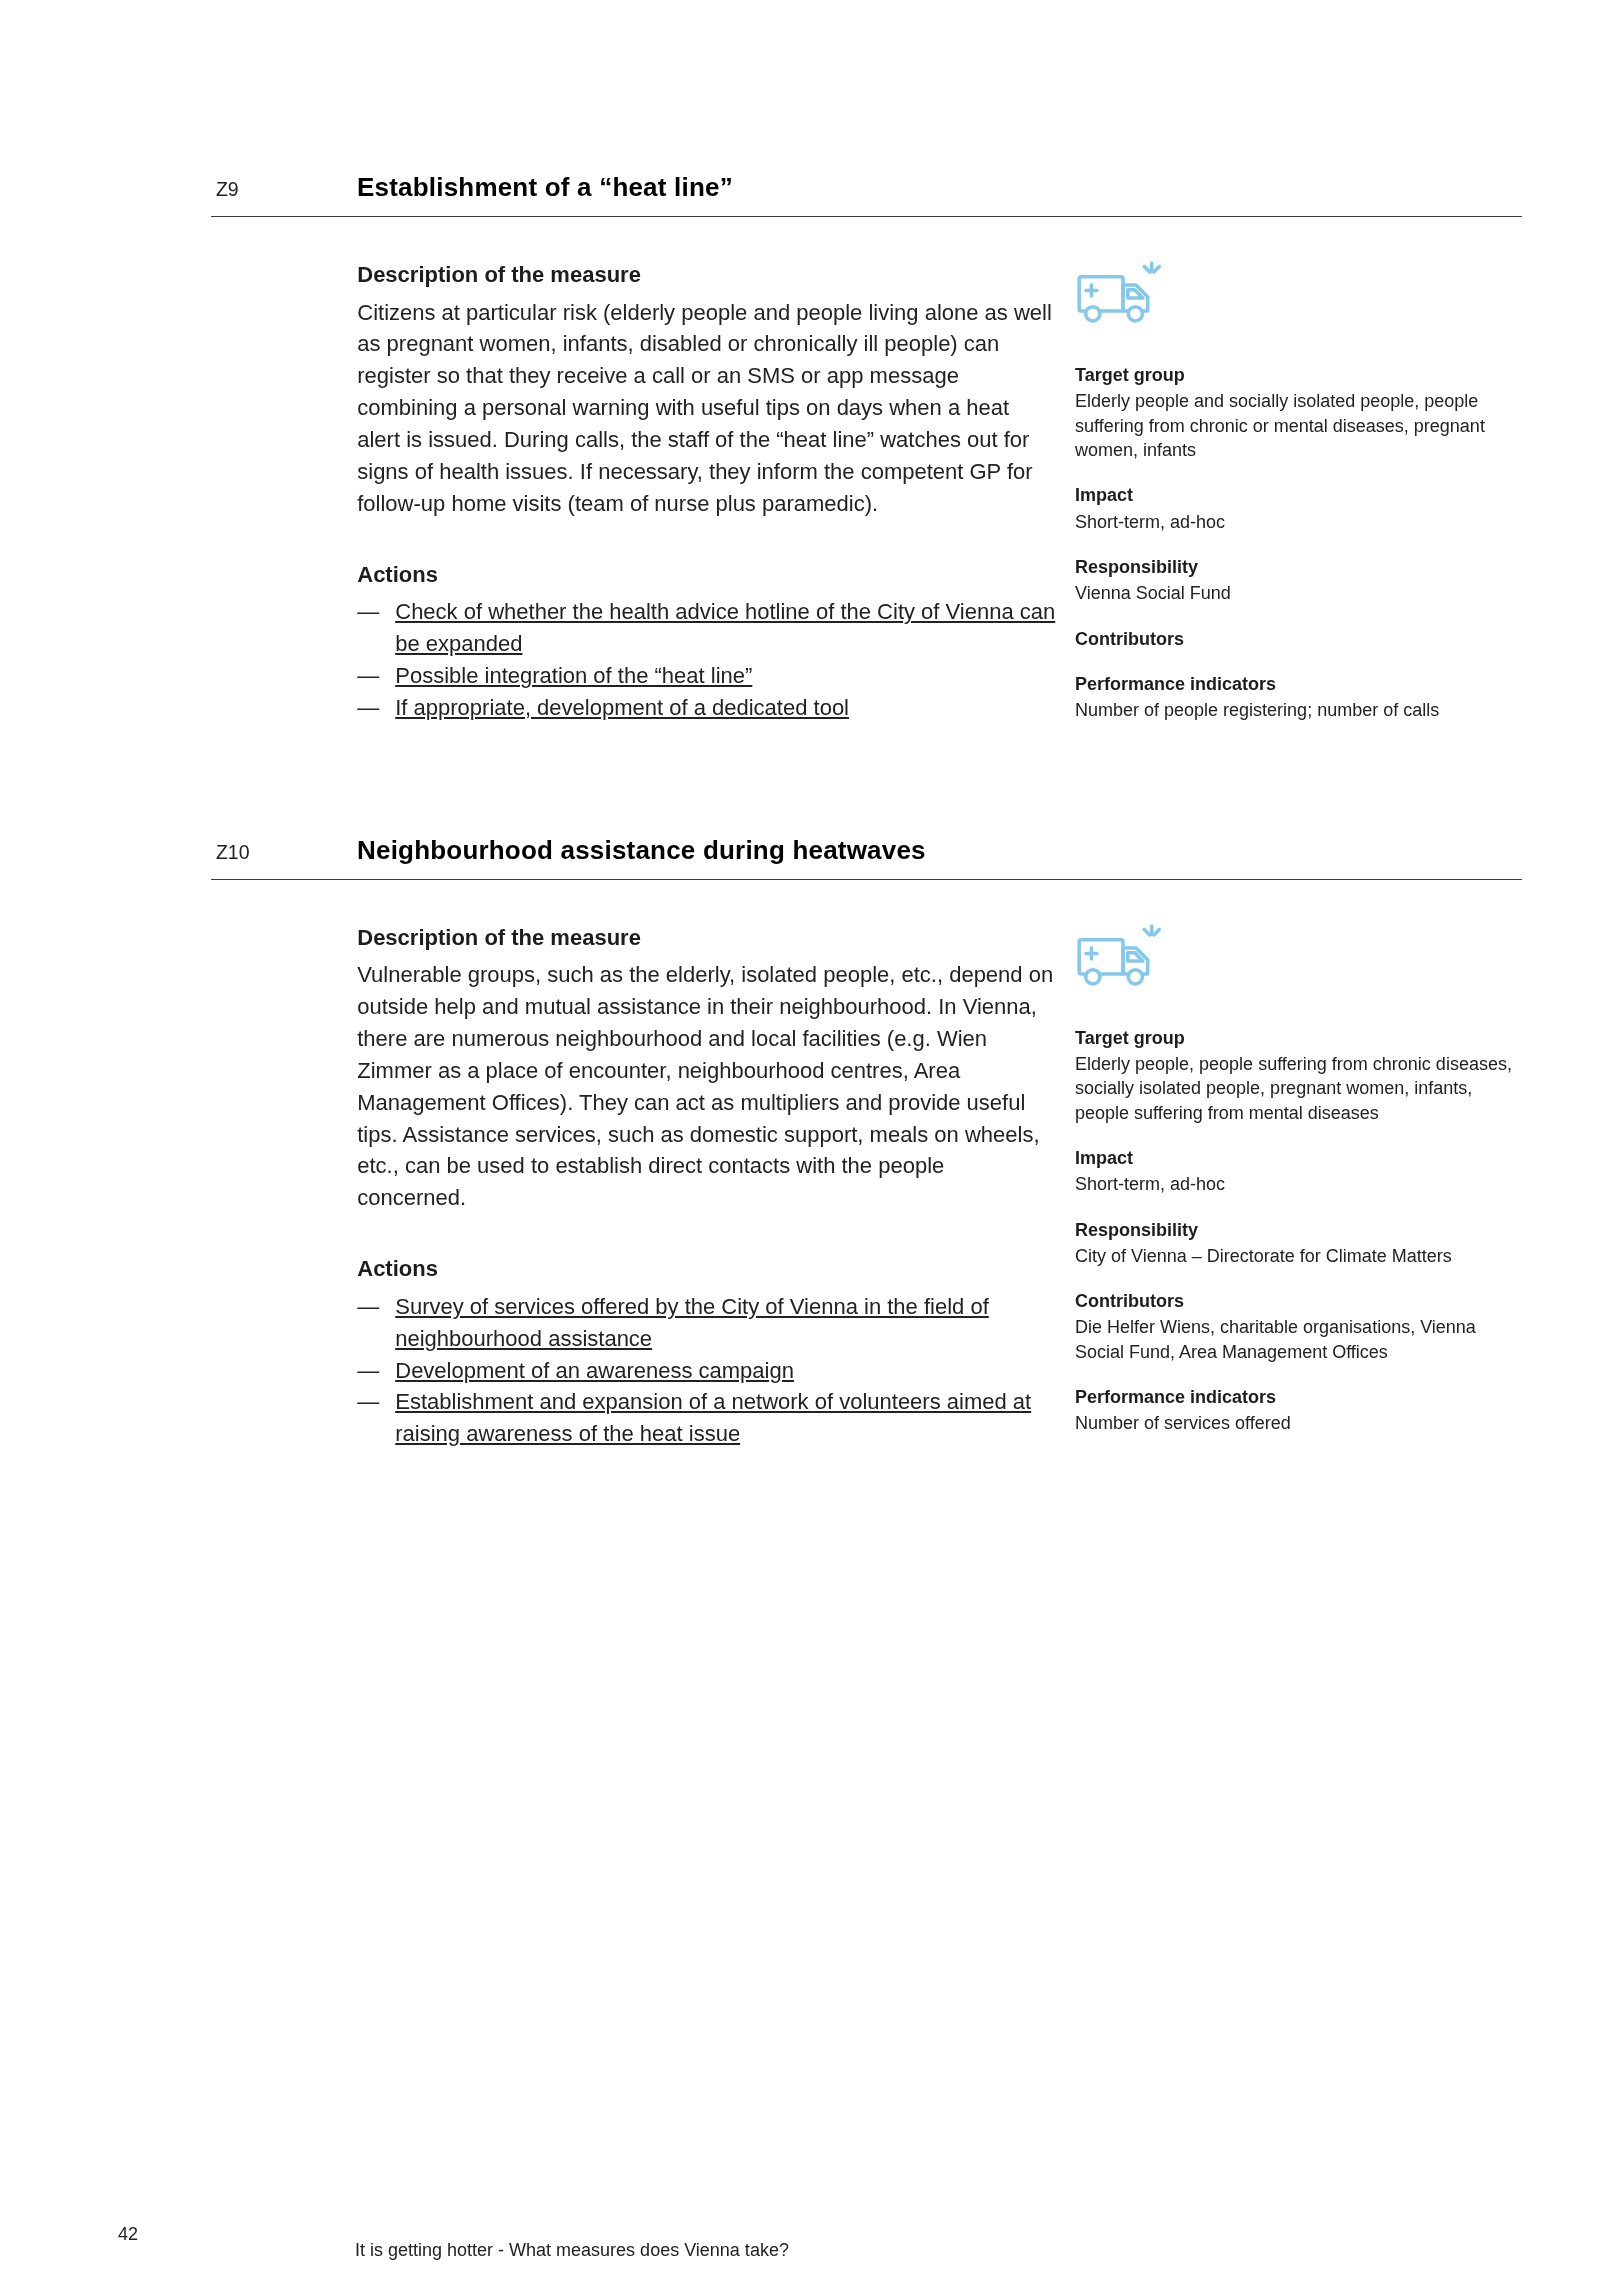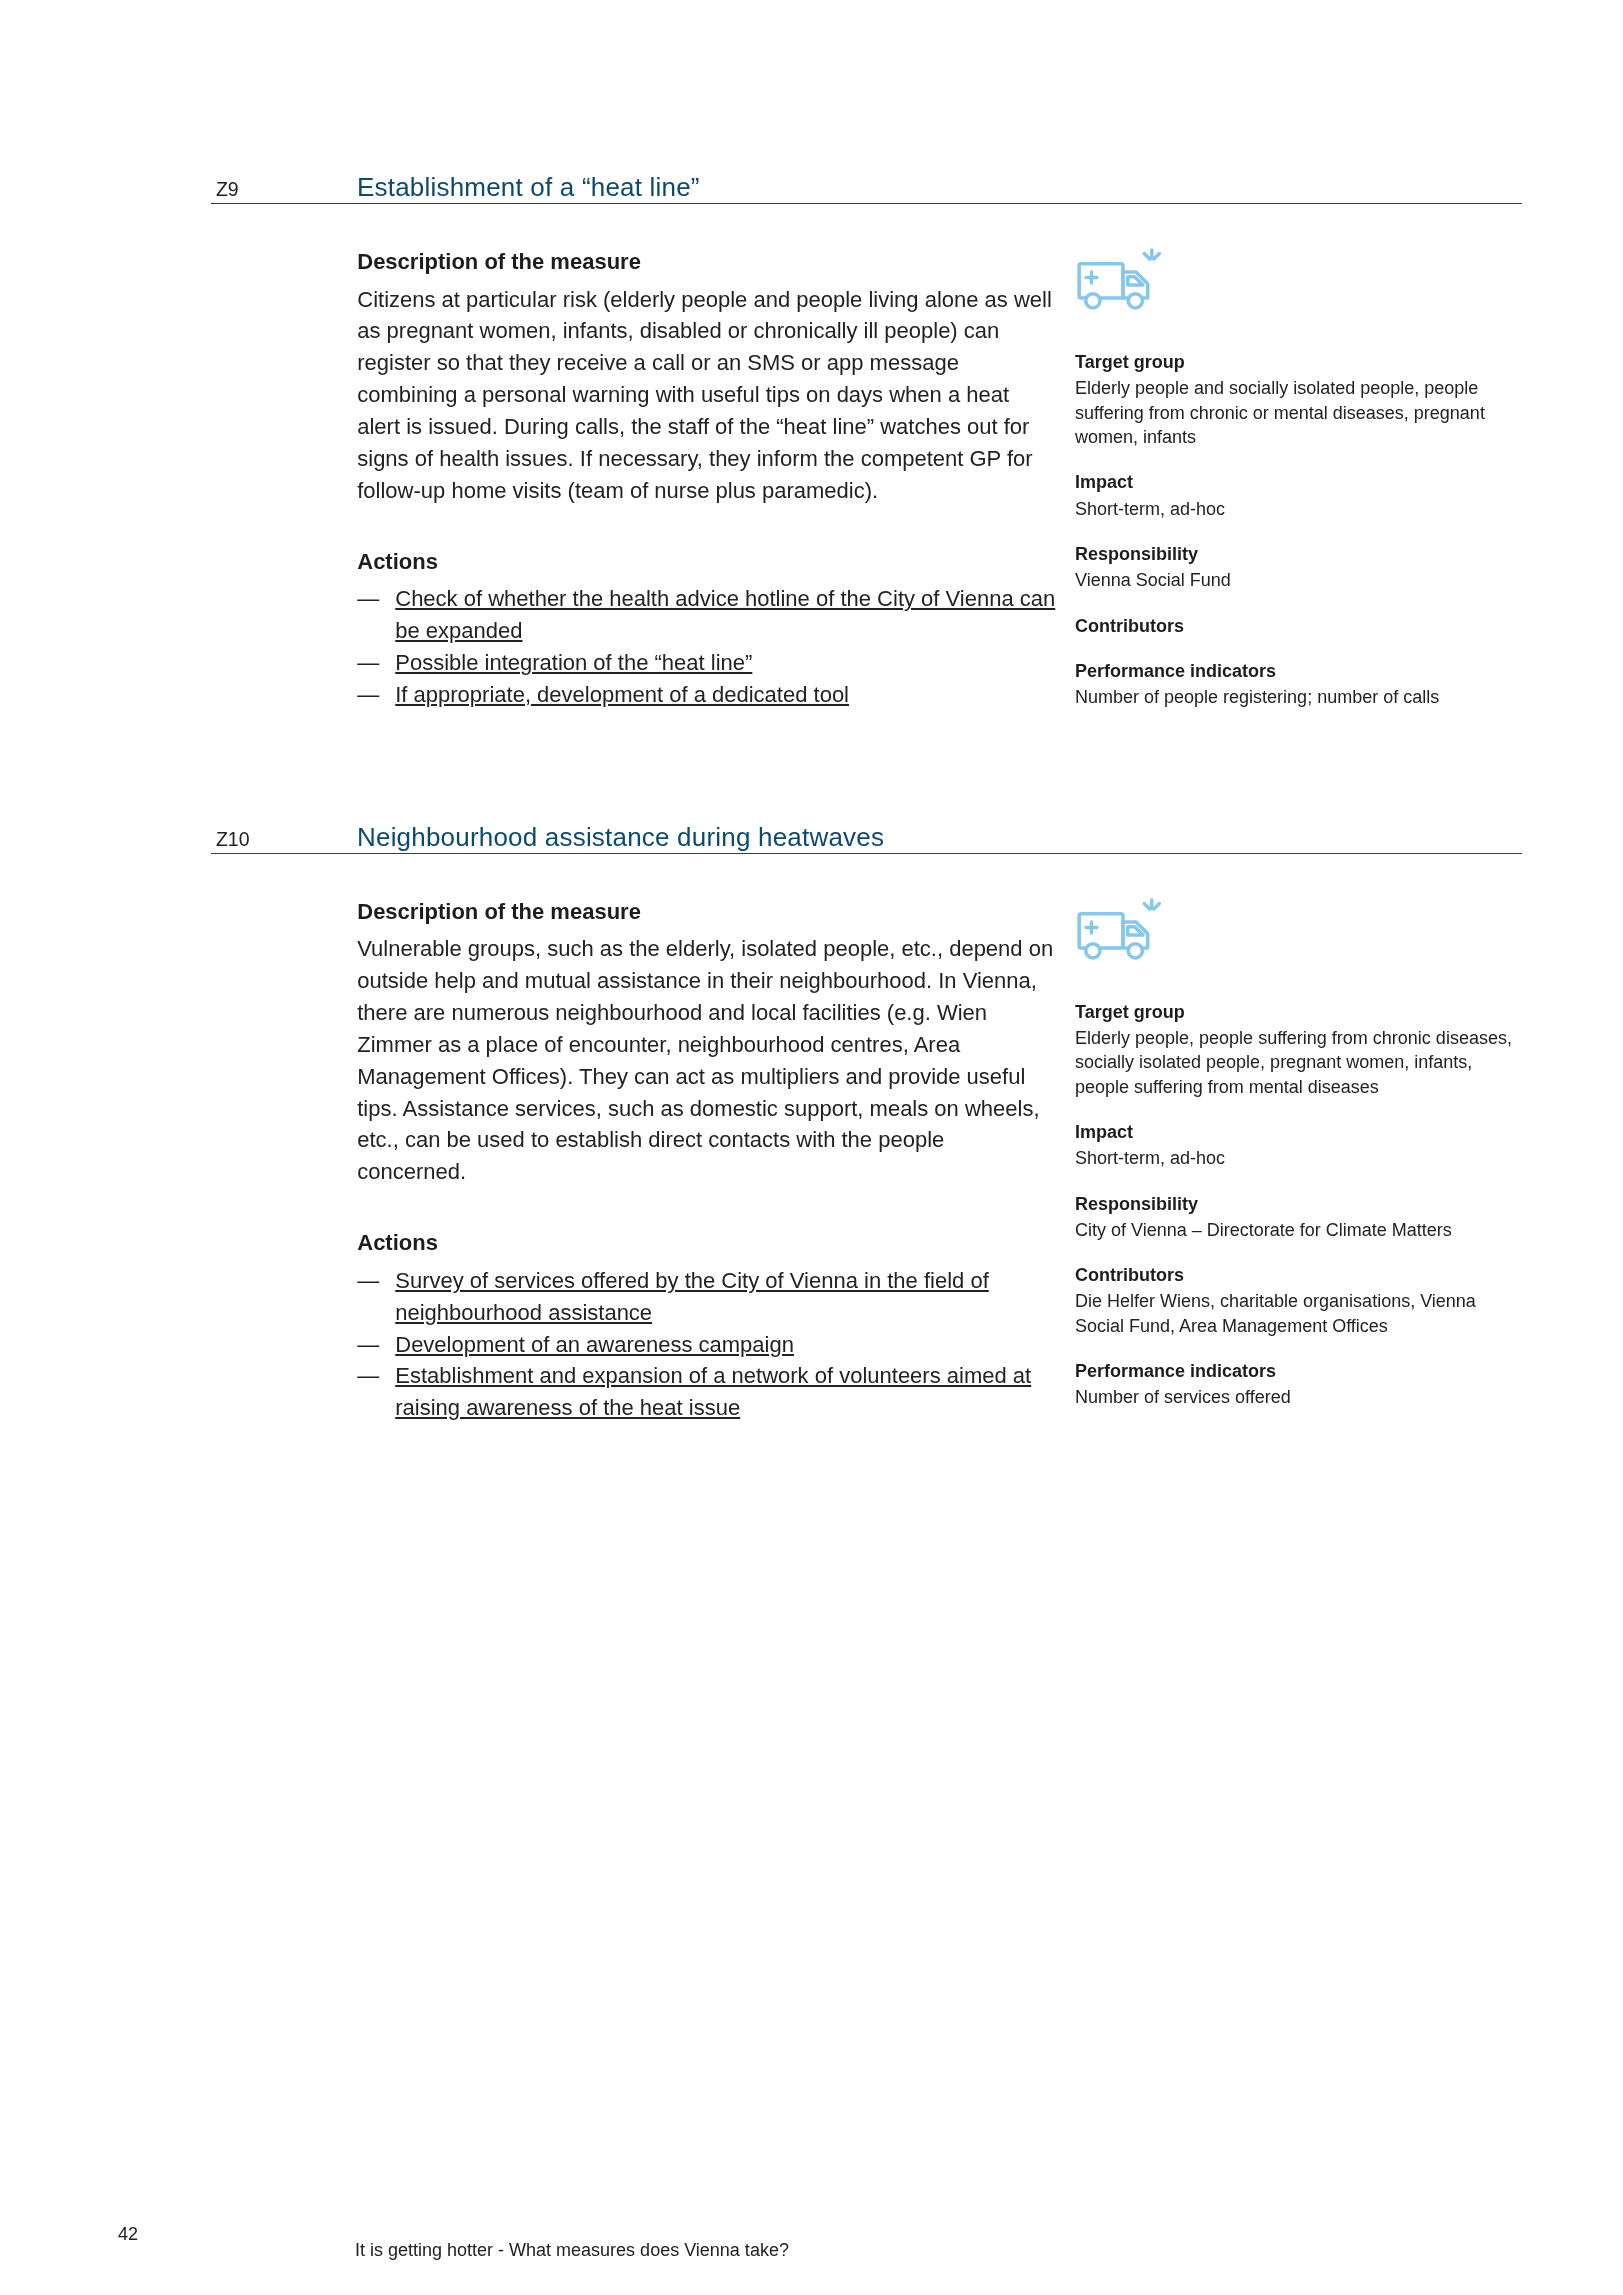--- a/index.html
+++ b/index.html
@@ -20,34 +20,34 @@
   .measure {
     margin-left: 211px;
     width: 1311px;
   }
   .measure + .measure { margin-top: 91px; }
 
   .measure-header {
     display: flex;
     align-items: baseline;
     border-bottom: 1.6px solid #3c3c3c;
-    padding-bottom: 0;
+    padding-bottom: 13px;
   }
   .znum {
     flex: none;
     width: 146px;
     font-size: 19.5px;
     padding-left: 4.9px;
     color: #222;
   }
   .measure-title {
     font-size: 26px;
-    font-weight: 400;
+    font-weight: 700;
     letter-spacing: 0.2px;
-    color: #0c4a6e;
+    color: #000000;
   }
 
   .measure-body { display: flex; padding-top: 42px; justify-content: space-between; }
   .col-spacer { flex: none; width: 146px; }
 
   .col-main {
     flex: none;
     width: 698px;
     font-size: 22px;
     line-height: 1.45;

